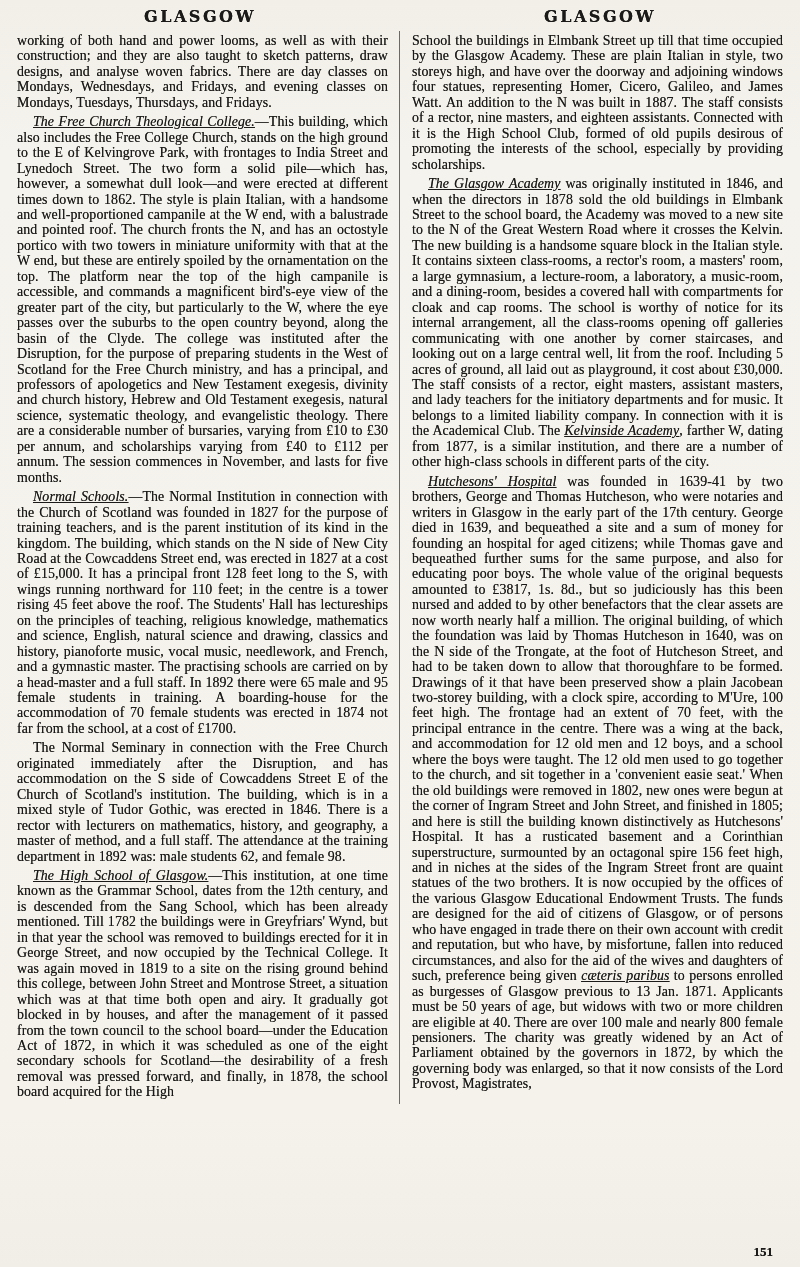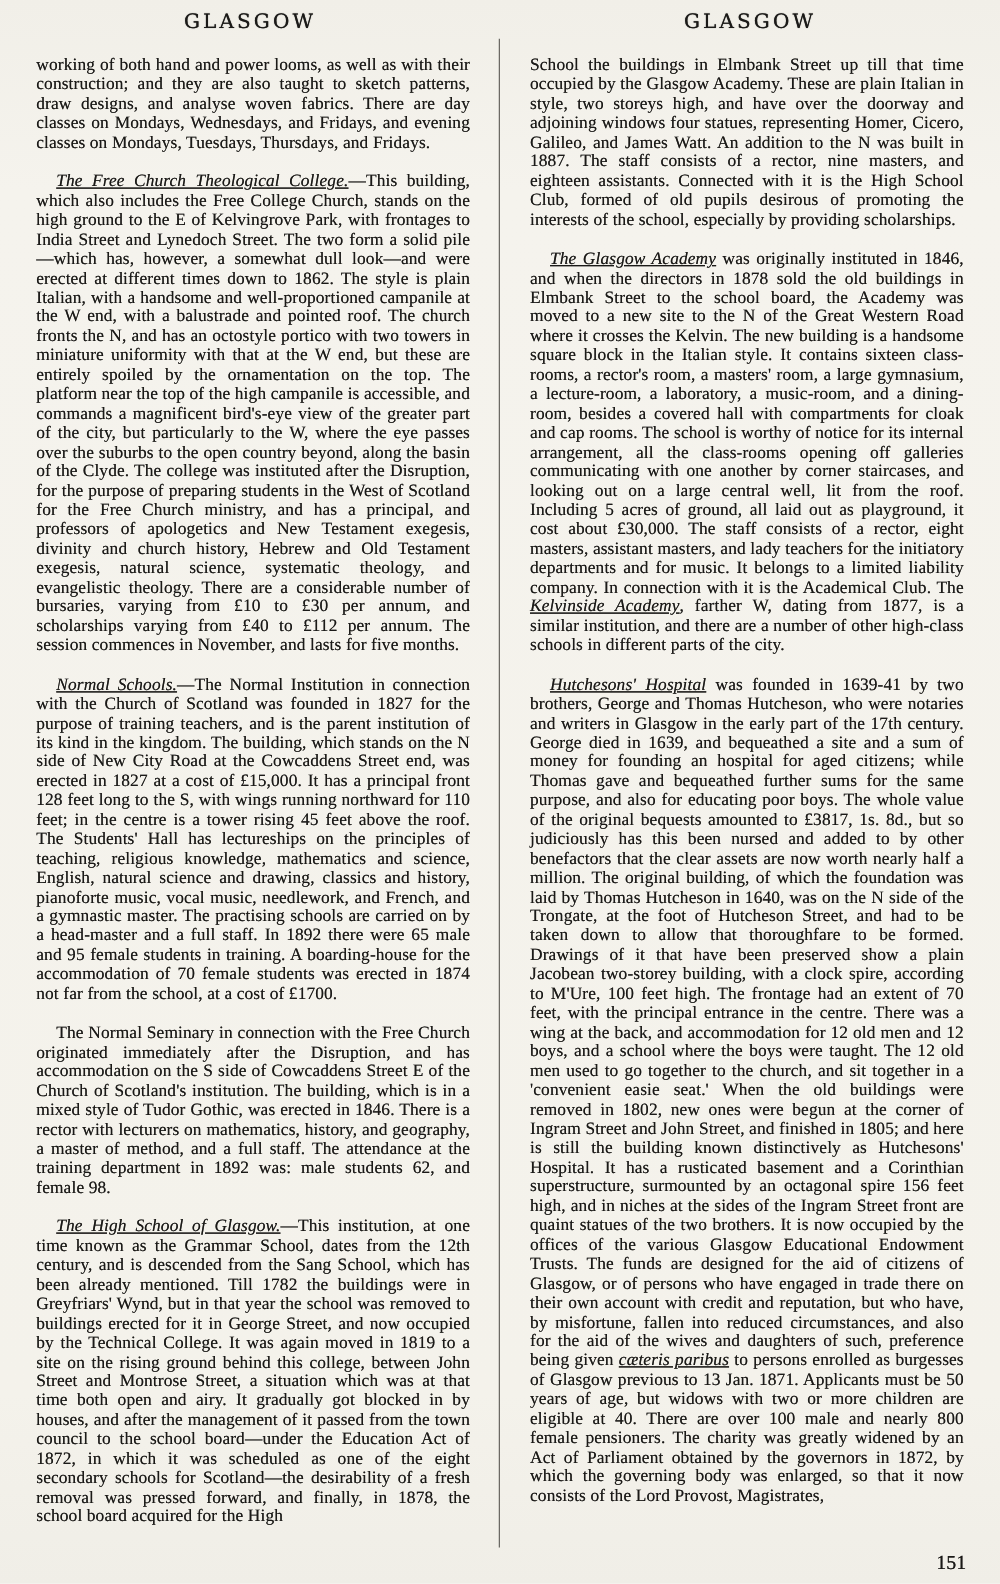--- a/index.html
+++ b/index.html
@@ -13,21 +13,21 @@
     font-family: "Liberation Serif", serif;
   }
   .running-heads {
     display: flex;
     padding-top: 7px;
   }
   .running-head {
     flex: 1;
     text-align: center;
     font-family: "DejaVu Serif", serif;
-    font-weight: normal;
+    font-weight: bold;
     font-size: 16px;
     letter-spacing: 2.5px;
     text-shadow: 0 0 0.6px #1b1a18;
   }
   .cols {
     display: flex;
     align-items: stretch;
     padding: 3px 13px 0 13px;
   }
   .col {
@@ -39,29 +39,29 @@
     letter-spacing: 0.1px;
   }
   .col-left  { padding-right: 7px; }
   .col-right { padding-left: 8px; }
   .col-divider {
     width: 1px;
     background: #4a4742;
     opacity: 0.8;
     margin-top: 2px;
   }
-  .para { margin: 16px; }
+  .para { margin: 4px; }
   .para.indent { text-indent: 16px; }
   .lead-italic, .inline-italic { font-style: italic; text-decoration: underline; }
   .page-number {
     position: absolute;
     right: 27px;
     bottom: 7px;
-    font-weight: normal;
-    font-size: 16px;
+    font-weight: bold;
+    font-size: 13px;
     text-shadow: 0 0 0.5px #1b1a18;
     margin-left: 45px;
   }
 </style>
 </head>
 <body>
 
 <div class="page">
 
   <div class="running-heads">

